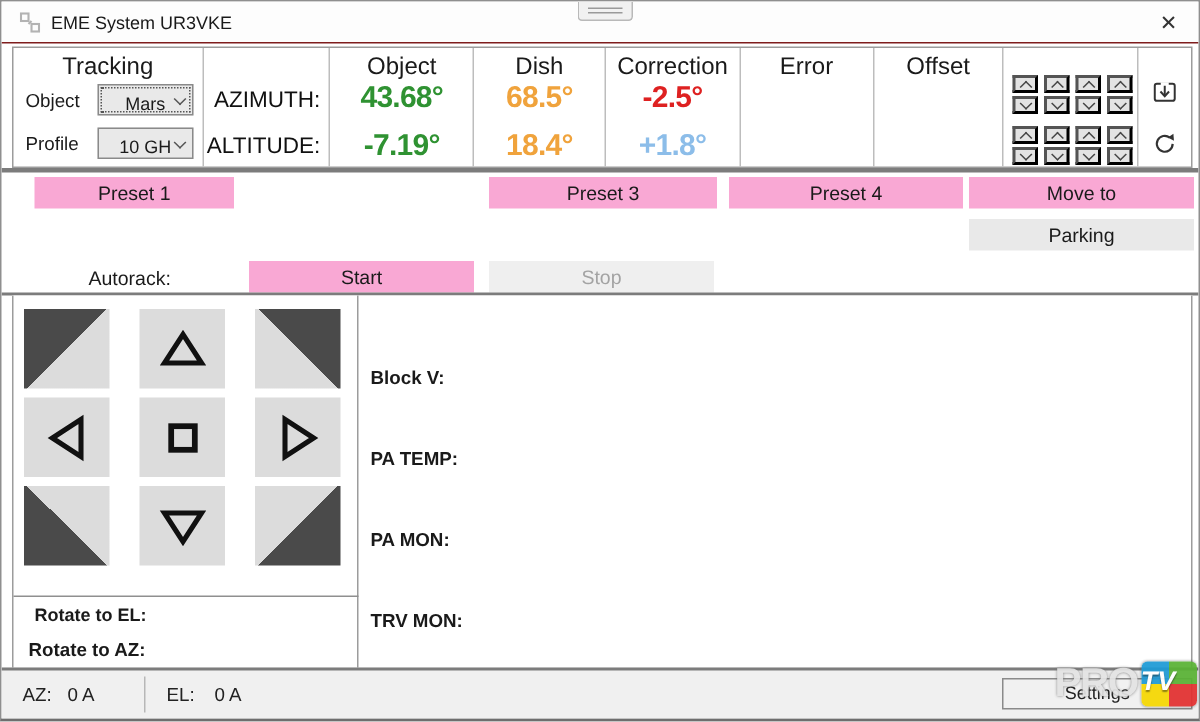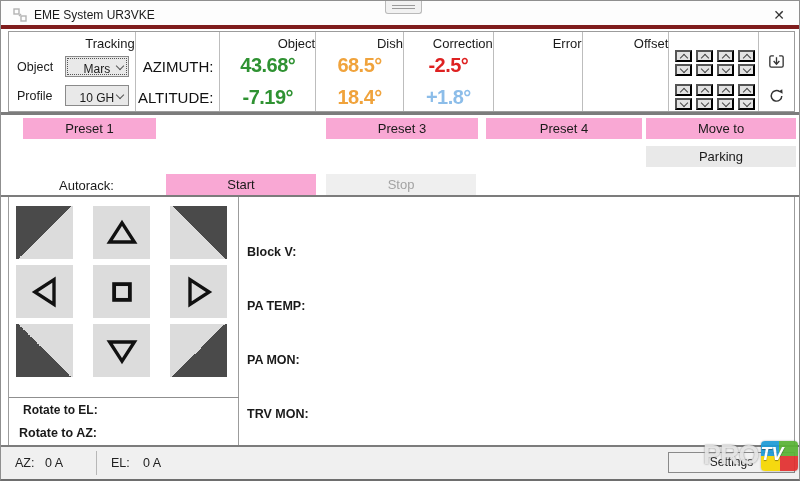--- a/index.html
+++ b/index.html
@@ -4,21 +4,21 @@
 <style>
   * { margin:0; padding:0; box-sizing:border-box; }
   html,body { background:#cfcfcf; }
   body { font-family:"Liberation Sans", sans-serif; }
   .window{
     position:relative; width:800px; height:481px; background:#ffffff;
     border:1px solid #8f8f8f; border-bottom:2px solid #6e6e6e; overflow:hidden;
     color:#1a1a1a;
   }
   
-  .titlebar{ position:absolute; left:0; top:0; right:0; height:28px; background:#fdfdfd; border-bottom:4px solid #7f1d1d;}
+  .titlebar{ position:absolute; left:0; top:0; right:0; height:28px; background:#fdfdfd; border-bottom:1px solid #7f1d1d;}
   .app-icon{ position:absolute; left:12px; top:7px; width:14px; height:14px; opacity:.55;}
   .title-text{ position:absolute; left:33px; top:0; line-height:28px; font-size:12px; color:#1a1a1a;}
   .grip{ position:absolute; left:384px; top:0; width:37px; height:13px; background:#f1f1f1;
          border:1px solid #b9b9b9; border-top:none; border-radius:0 0 3px 3px;
          display:flex; flex-direction:column; justify-content:center; gap:2px; padding:0 6px;}
   .grip i{ display:block; height:0; border-top:1px solid #9a9a9a;}
   .close-btn{ position:absolute; right:6px; top:0; width:28px; height:28px; text-align:center;
               line-height:28px; font-size:14px; color:#333; cursor:default;}
   
   .top-panel{ position:absolute; left:7px; top:30px; width:787px; height:81px;
@@ -27,21 +27,21 @@
   .tp-col:last-child{ border-right:none;}
   .col-tracking{ width:127px;}
   .col-azlabels{ width:85px;}
   .col-object{ width:96px;}
   .col-dish{ width:88px;}
   .col-correction{ width:90px;}
   .col-error{ width:89px;}
   .col-offset{ width:87px;}
   .col-spinners{ width:90px;}
   .col-icons{ width:35px;}
-  .tp-header{ position:absolute; top:4px; left:0; right:0; text-align:right; font-size:13px; color:#1a1a1a;}
+  .tp-header{ position:absolute; top:4px; left:0; right:0; text-align:center; font-size:16px; color:#1a1a1a;}
   .trk-row{ position:absolute; left:8px; right:6px; height:21px; display:flex; align-items:center;}
   .trk-row.r1{ top:24px;}
   .trk-row.r2{ top:53px;}
   .trk-label{ width:48px; font-size:12.5px;}
   .combo{ flex:1; height:21px; background:#e9e9e9; border:1px solid #8a8a8a;
           display:flex; align-items:flex-end; justify-content:center; position:relative; font-size:12px;}
   .combo.focused{ outline:1px dotted #555; outline-offset:-3px;}
   .combo .cv{ position:absolute; right:5px; top:6px;}
   .cv{ display:inline-block; width:6px; height:6px; border-right:1.6px solid #555; border-bottom:1.6px solid #555;}
   .cv.down{ transform:rotate(45deg);}

